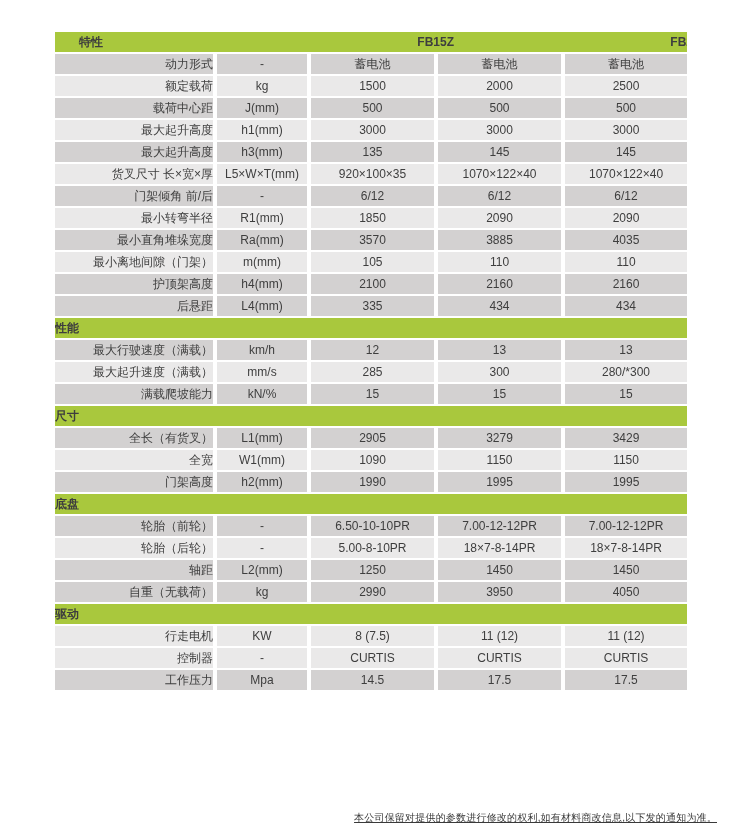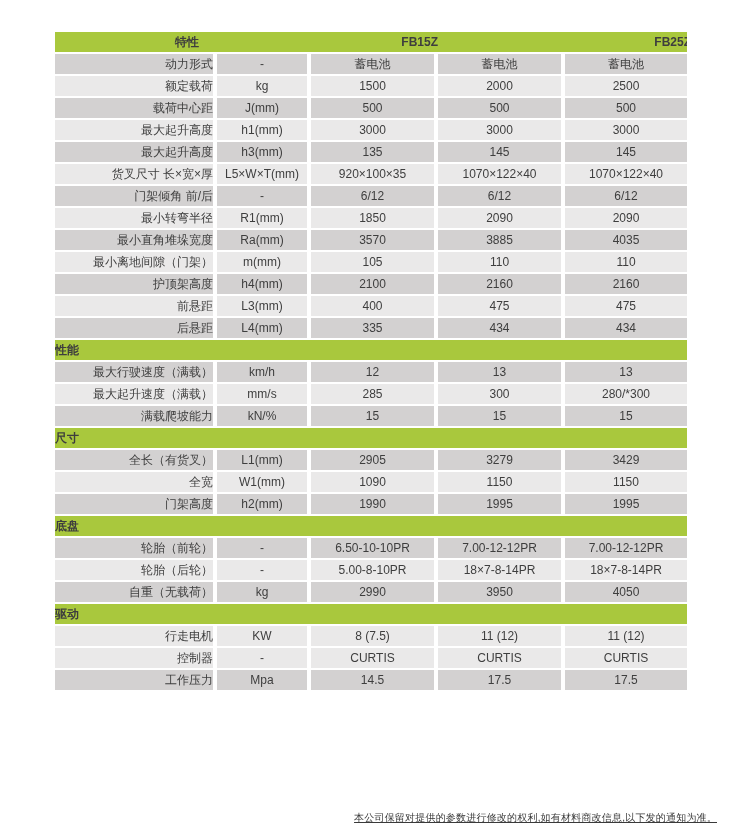--- a/index.html
+++ b/index.html
@@ -40,23 +40,22 @@
     font-size: 12.5px;
   }
   td.section-cell { padding-left: 8px; }
   .head-flex {
     display: flex;
     align-items: center;
     height: 20px;
   }
   .head-feature {
     width: 248px;
-    padding-left: 8px;
+    padding-left: 24px;
     flex: 0 0 auto;
-    text-align: center;
   }
   .head-model {
     flex: 0 0 auto;
     text-align: right;
   }
   .head-model.m1 { width: 127px; }
   .head-model.m2 { width: 127px; margin-top: 41px; }
   .head-model.m3 { width: 126px; }
   .footer-note {
     position: absolute;
@@ -164,27 +163,20 @@
           <td class="value-cell">110</td>
           <td class="value-cell">110</td>
         </tr>
         <tr class="data-row dark">
           <td class="label-cell">护顶架高度</td>
           <td class="value-cell">h4(mm)</td>
           <td class="value-cell">2100</td>
           <td class="value-cell">2160</td>
           <td class="value-cell">2160</td>
         </tr>
-        <tr class="data-row light">
-          <td class="label-cell">前悬距</td>
-          <td class="value-cell">L3(mm)</td>
-          <td class="value-cell">400</td>
-          <td class="value-cell">475</td>
-          <td class="value-cell">475</td>
-        </tr>
         <tr class="data-row dark">
           <td class="label-cell">后悬距</td>
           <td class="value-cell">L4(mm)</td>
           <td class="value-cell">335</td>
           <td class="value-cell">434</td>
           <td class="value-cell">434</td>
         </tr>
         <tr class="section-row">
           <td colspan="5" class="section-cell">性能</td>
         </tr>
@@ -244,20 +236,27 @@
           <td class="value-cell">7.00-12-12PR</td>
         </tr>
         <tr class="data-row light">
           <td class="label-cell">轮胎（后轮）</td>
           <td class="value-cell">-</td>
           <td class="value-cell">5.00-8-10PR</td>
           <td class="value-cell">18×7-8-14PR</td>
           <td class="value-cell">18×7-8-14PR</td>
         </tr>
         <tr class="data-row dark">
+          <td class="label-cell">轴距</td>
+          <td class="value-cell">L2(mm)</td>
+          <td class="value-cell">1250</td>
+          <td class="value-cell">1450</td>
+          <td class="value-cell">1450</td>
+        </tr>
+        <tr class="data-row dark">
           <td class="label-cell">自重（无载荷）</td>
           <td class="value-cell">kg</td>
           <td class="value-cell">2990</td>
           <td class="value-cell">3950</td>
           <td class="value-cell">4050</td>
         </tr>
         <tr class="section-row">
           <td colspan="5" class="section-cell">驱动</td>
         </tr>
         <tr class="data-row light">

